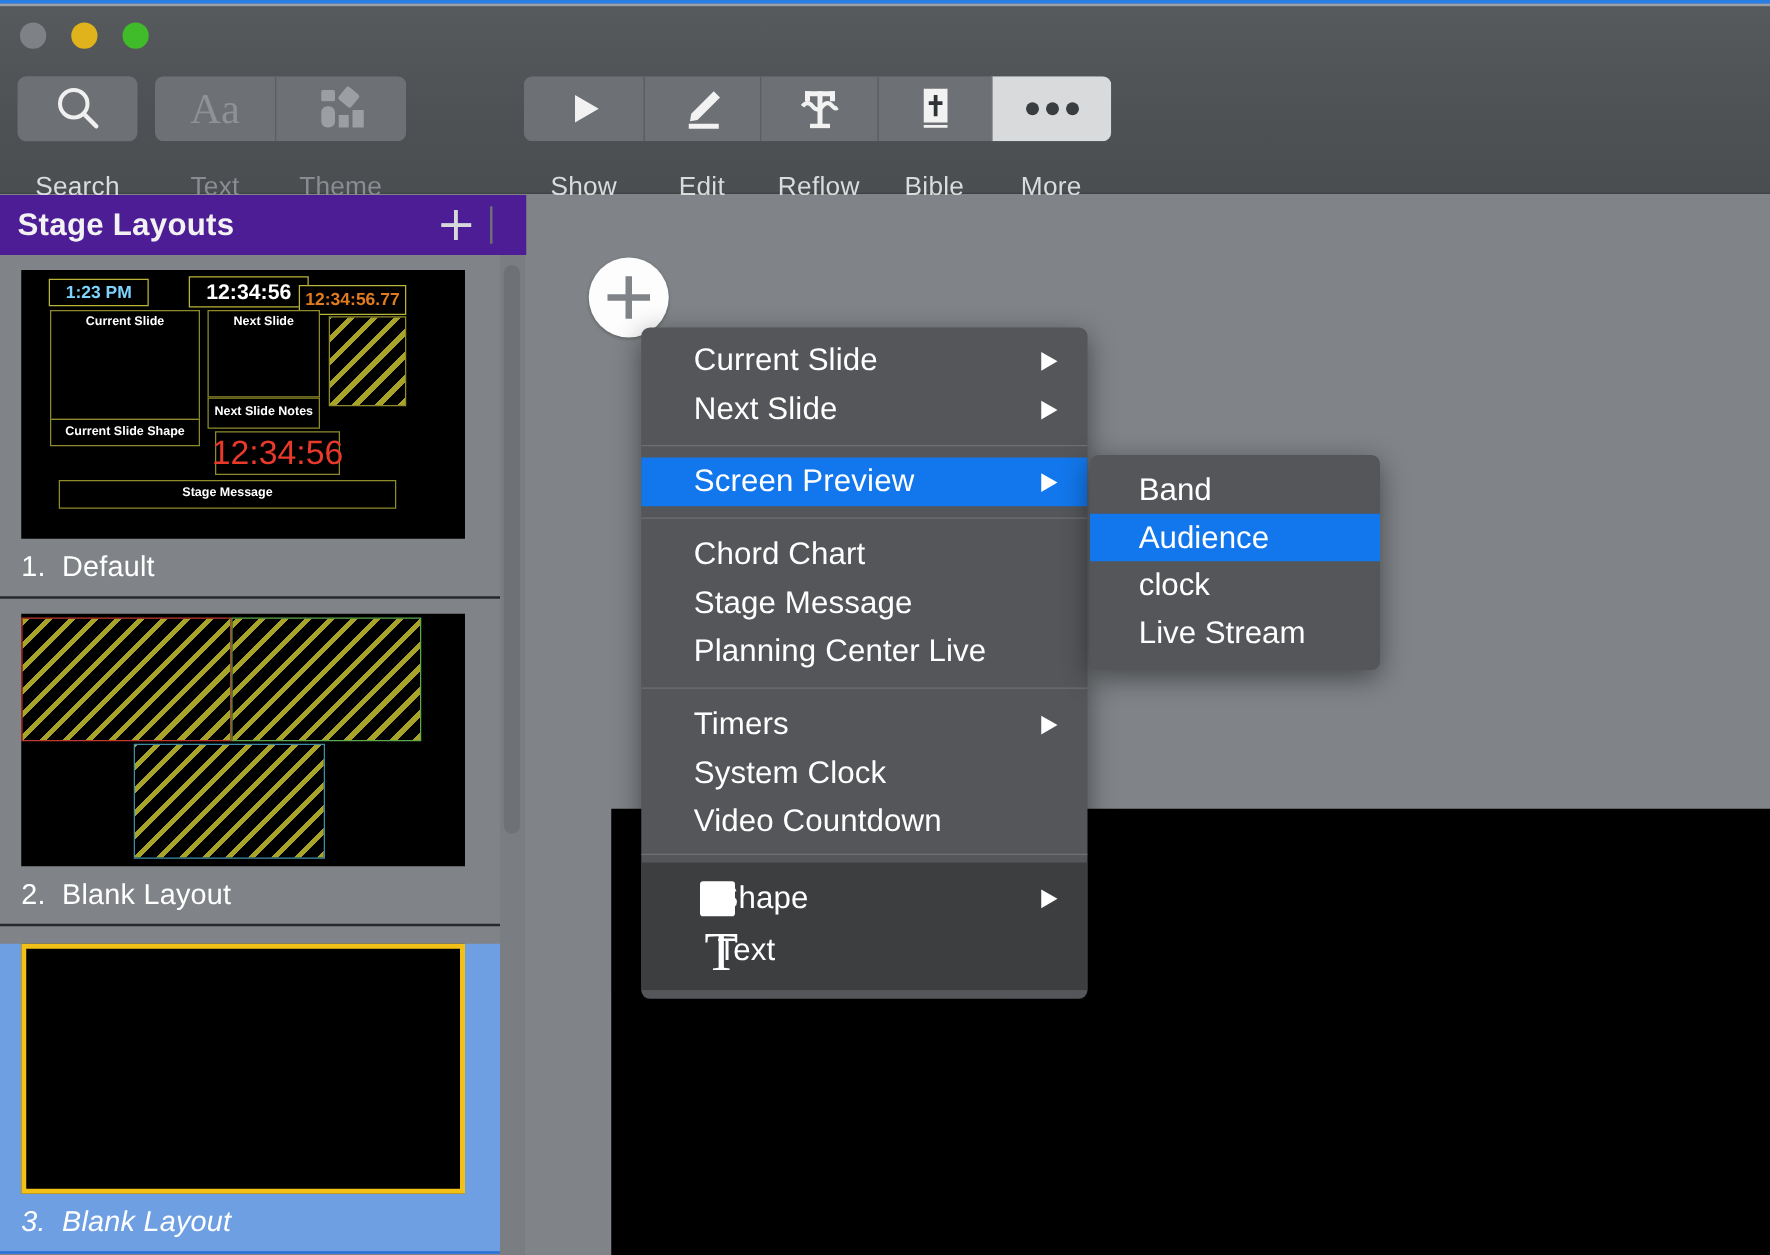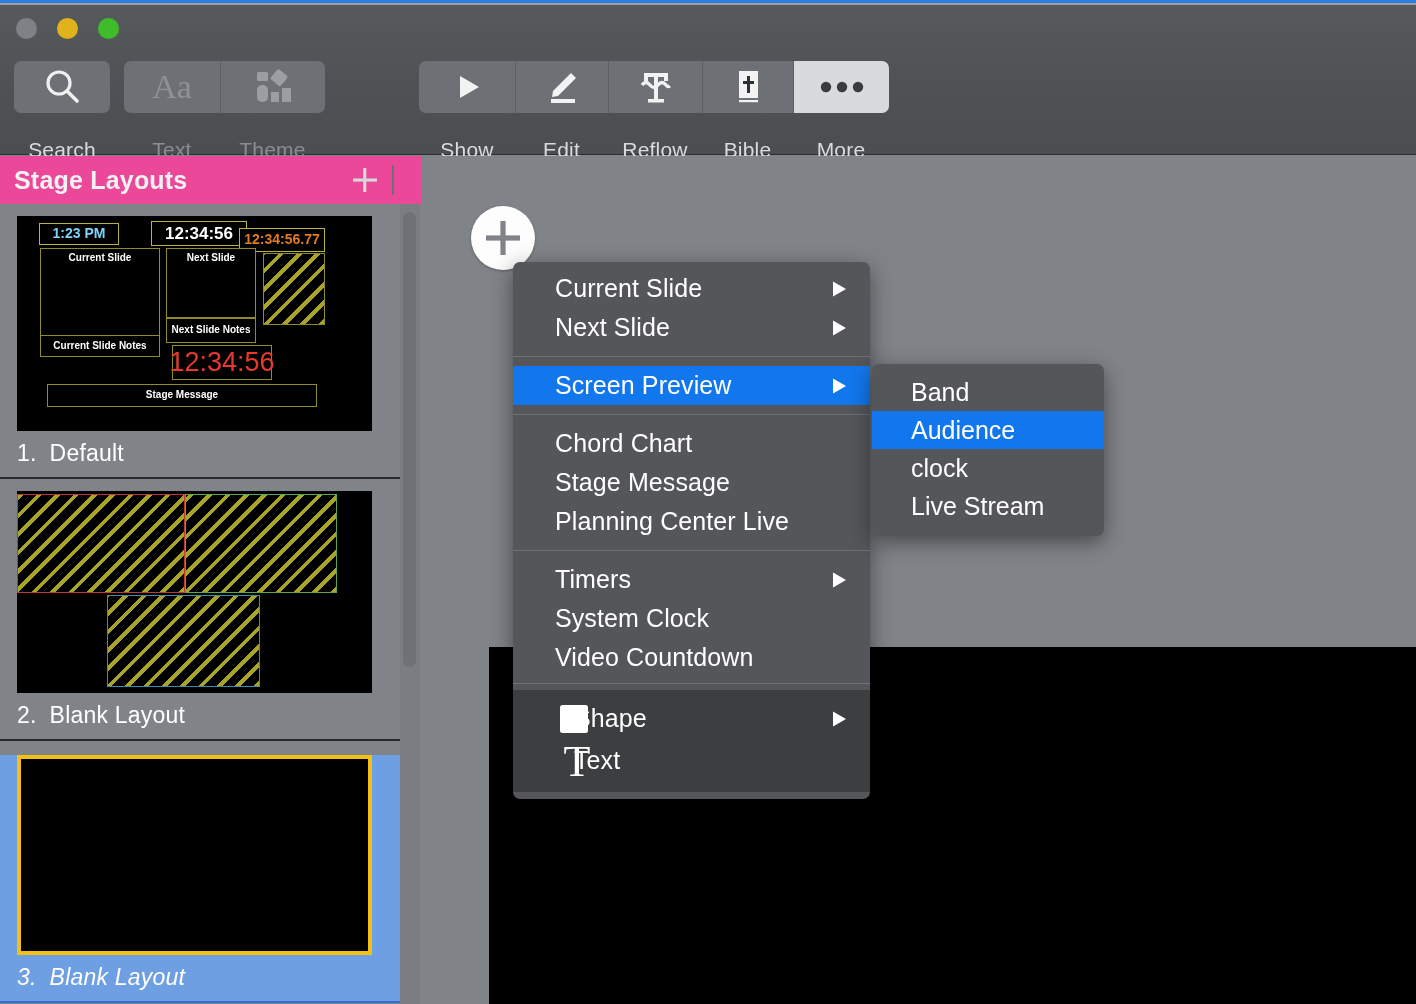--- a/index.html
+++ b/index.html
@@ -74,21 +74,21 @@
   svg { display: block; }
 
   
   .sidebar {
     position: absolute; left: 0; top: 156px; width: 420px; height: 848px;
     background: #808488;
     border-right: 1px solid #2b2d2f;
   }
   .sb-header {
     position: absolute; left: 0; top: 0; width: 460px; height: 48px;
-    background: #ec4899;
+    background: #4c1d95;
     display: flex; align-items: center; text-align: right;
   }
   .sb-title {
     margin-left: 14px; font-size: 25px; font-weight: bold; color: #f2f2f2;
     letter-spacing: .2px;
   }
   .sb-plus {
     position: absolute; left: 348px; top: 7px; width: 34px; height: 34px;
     display: flex; align-items: center; justify-content: center;
   }
@@ -346,21 +346,21 @@
           </div>
           <div class="zone" style="left:222px;top:12px;width:86px;height:24px;border:1px solid #b9b43a;align-items:center">
             <span class="zone-label" style="color:#e07b1f;font-size:14px">12:34:56.77</span>
           </div>
 
           <div class="zone" style="left:23px;top:32px;width:120px;height:88px;border:1px solid #8f8b2c">
             <span class="zone-label" style="margin-top:3px">Current Slide</span>
           </div>
 
           <div class="zone" style="left:23px;top:119px;width:120px;height:22px;border:1px solid #8f8b2c;align-items:center">
-            <span class="zone-label">Current Slide Notes</span>
+            <span class="zone-label">Current Slide Shape</span>
           </div>
 
           <div class="zone" style="left:149px;top:32px;width:90px;height:70px;border:1px solid #8f8b2c">
             <span class="zone-label" style="margin-top:3px">Next Slide</span>
           </div>
 
           <div class="zone" style="left:149px;top:102px;width:90px;height:25px;border:1px solid #8f8b2c;align-items:center">
             <span class="zone-label">Next Slide Notes</span>
           </div>
 

